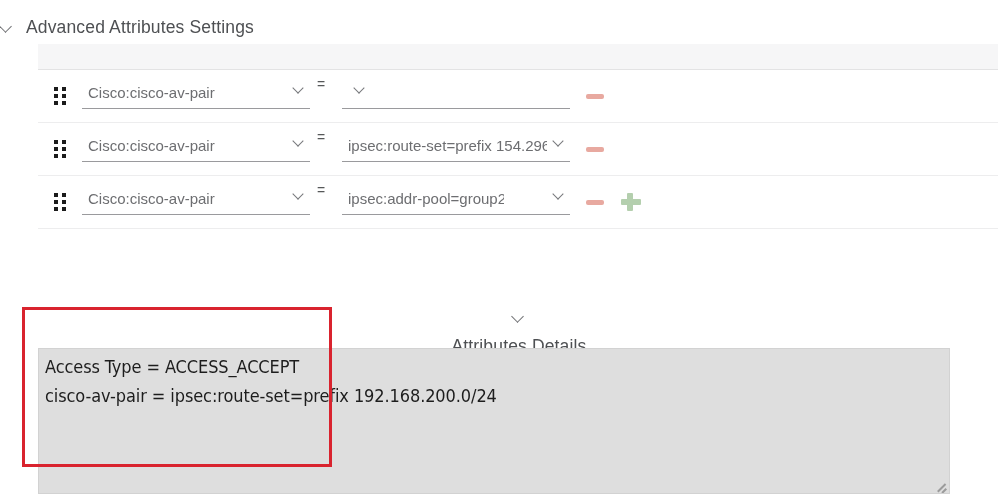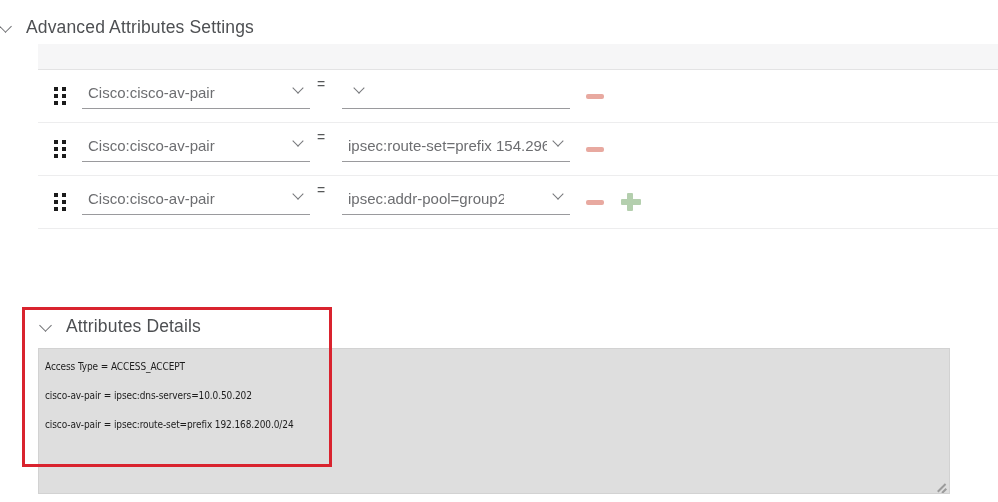--- a/index.html
+++ b/index.html
@@ -178,37 +178,37 @@
     left: 7px;  top: 2px;  width: 6px;  height: 18px;
   }
 
   
   #details-panel {
     position: absolute;
     left: 0;
     top: 310px;
     width: 998px;
   }
-  #details-panel .section-header { padding-left: 40px; height: 32px; }
+  #details-panel .section-header { padding-left: 40px; height: 32px; flex-direction: column; }
 
   .details-box {
     margin-left: 38px;
     margin-top: 6px;
     width: 912px;
     height: 146px;
     background: #dedede;
     border: 1px solid #d2d2d2;
     box-sizing: border-box;
     padding: 10px 0 0 6px;
     position: relative;
     overflow: hidden;
   }
   .details-line {
     font-family: "DejaVu Sans Condensed", "Liberation Sans", sans-serif;
-    font-size: 10px;
+    font-size: 18px;
     color: #1d1d1d;
     line-height: 15px;
     margin-bottom: 14px;
     white-space: nowrap;
     letter-spacing: -0.1px;
   }
   .resize-grip {
     position: absolute;
     right: 2px;
     bottom: 2px;
@@ -326,19 +326,18 @@
 
 <div id="details-panel">
 
   <div class="section-header">
     <span class="chevron-down"></span>
     <span class="section-title">Attributes Details</span>
   </div>
 
   <div class="details-box" style="background: rgb(222, 222, 222);">
     <div class="details-line">Access Type = ACCESS_ACCEPT</div>
-    <div class="details-line">cisco-av-pair = ipsec:dns-servers=10.0.50.202</div>
     <div class="details-line">cisco-av-pair = ipsec:route-set=prefix 192.168.200.0/24</div>
     <span class="resize-grip"></span>
   </div>
 </div>
 
 <div class="annotation-box" style="border-color: rgb(217, 35, 46);"></div>
 
 </body></html>

